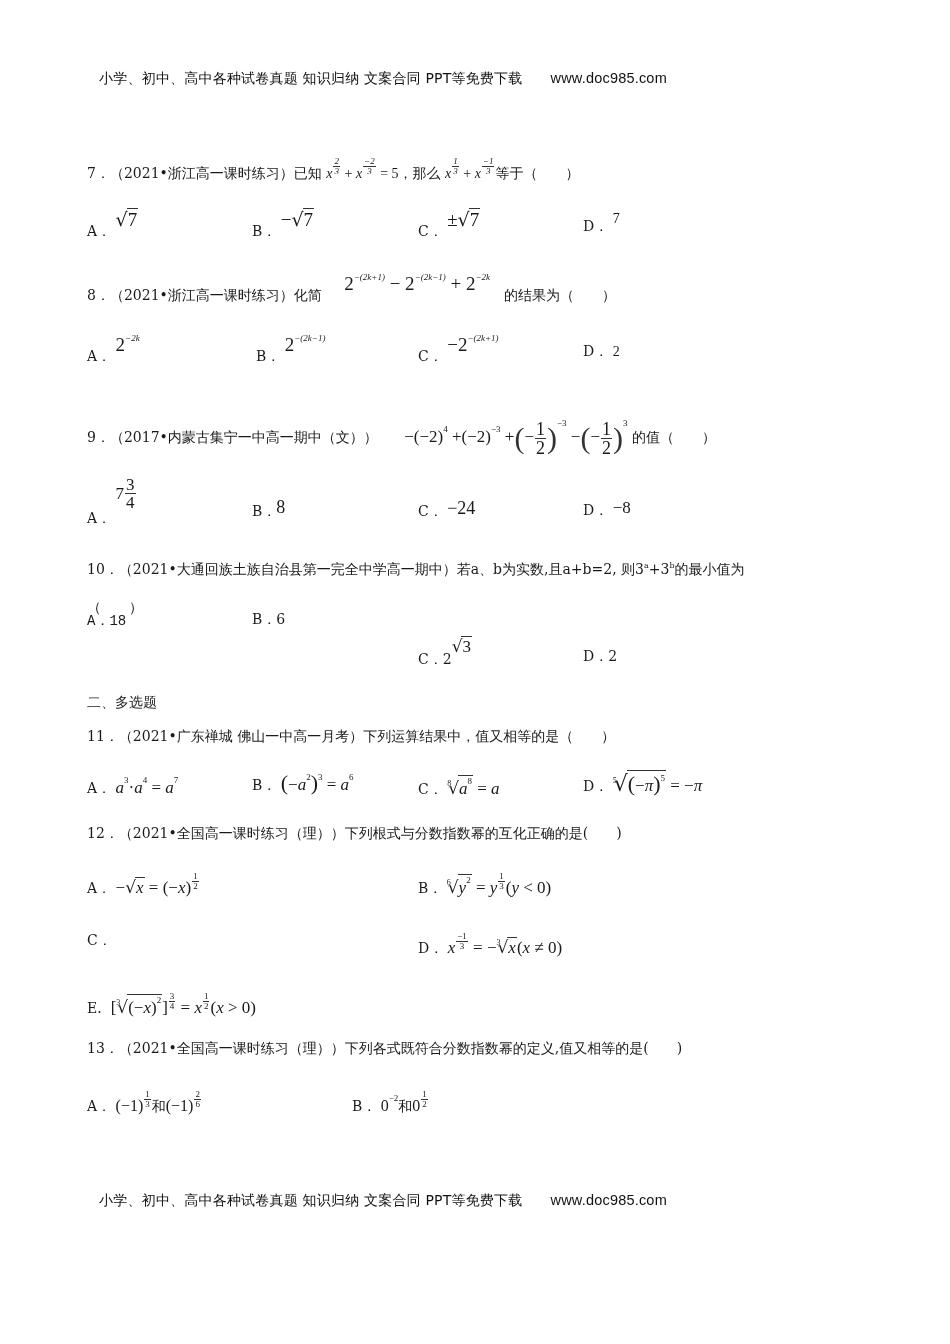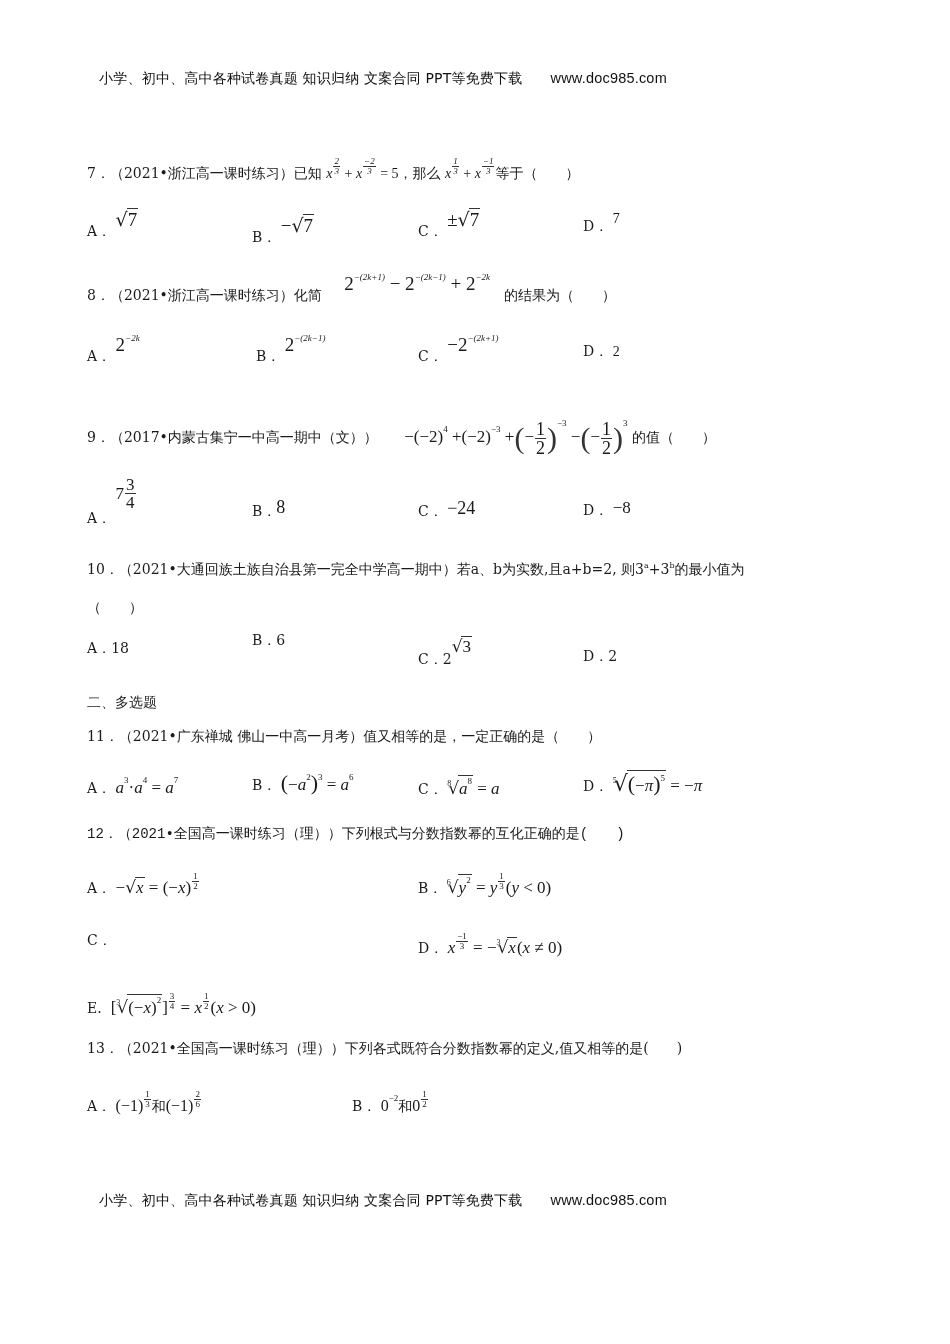--- a/index.html
+++ b/index.html
@@ -42,21 +42,21 @@
       </span><span class="m"> = 5</span></span><span>，那么</span>
   <span class="mi">x<span class="frac small">
         <span class="n">1</span>
         <span>3</span>
       </span><span class="m"> + </span>x<span class="frac small">
         <span class="n">−1</span>
         <span>3</span>
       </span></span><span>等于（　　）</span>
 </div>
 <div class="opt" style="left:87px; top:218px;"><span>A．</span> <span class="mbig" style="position:relative; top:-10px;"><span class="rad">√</span><span class="sqrt">7</span></span></div>
-<div class="opt" style="left:252px; top:224px;"><span>B．</span> <span class="mbig" style="position:relative; top:-10px;">−<span class="rad">√</span><span class="sqrt">7</span></span></div>
+<div class="opt" style="left:252px; top:218px;"><span>B．</span> <span class="mbig" style="position:relative; top:-10px;">−<span class="rad">√</span><span class="sqrt">7</span></span></div>
 <div class="opt" style="left:418px; top:218px;"><span>C．</span> <span class="mbig" style="position:relative; top:-10px;">±<span class="rad">√</span><span class="sqrt">7</span></span></div>
 <div class="opt" style="left:583px; top:218px;"><span>D．</span> <span class="m" style="position:relative; top:-8px;">7</span></div>
 
 <div class="row" style="top:282px;">
   <span>8．</span><span>（2021•浙江高一课时练习）</span><span>化简</span>
   <span class="mbig" style="position:relative; top:-10px; margin-left:18px;">2<sup class="s mi">−(2k+1)</sup> − 2<sup class="s mi">−(2k−1)</sup> + 2<sup class="s mi">−2k</sup></span><span style="margin-left:14px;">的结果为（　　）</span>
 </div>
 <div class="opt" style="left:87px; top:343px;"><span>A．</span> <span class="mbig" style="position:relative; top:-10px;">2<sup class="s mi">−2k</sup></span></div>
 <div class="opt" style="left:256px; top:343px;"><span>B．</span> <span class="mbig" style="position:relative; top:-10px;">2<sup class="s mi">−(2k−1)</sup></span></div>
 <div class="opt" style="left:418px; top:343px;"><span>C．</span> <span class="mbig" style="position:relative; top:-10px;">−2<sup class="s mi">−(2k+1)</sup></span></div>
@@ -81,36 +81,36 @@
       </span></span>
 </div>
 <div class="opt" style="left:252px; top:500px;"><span>B．</span><span class="m" style="font-size:18px; position:relative; top:-3px;">8</span></div>
 <div class="opt" style="left:418px; top:500px;"><span>C．</span> <span class="m" style="font-size:18px; position:relative; top:-2px;">−24</span></div>
 <div class="opt" style="left:583px; top:500px;"><span>D．</span> <span class="m" style="font-size:17px; position:relative; top:-2px;">−8</span></div>
 
 <div class="row" style="top:561px;">
   <span>10．</span><span>（2021•大通回族土族自治县第一完全中学高一期中）</span><span>若a、b为实数,且a+b=2, 则3</span><sup style="font-size:8px;">a</sup><span>+3</span><sup style="font-size:8px;">b</sup><span>的最小值为</span>
 </div>
 <div class="row" style="top:599px;"><span>（　　）</span></div>
-<div class="opt" style="left:87px; top:640px;"><span>A．</span><span>18</span></div>
-<div class="opt" style="left:252px; top:632px;"><span>B．</span><span>6</span></div>
+<div class="opt" style="left:87px; top:612px;font-family:Liberation Mono, monospace;"><span>A．</span><span>18</span></div>
+<div class="opt" style="left:252px; top:611px;"><span>B．</span><span>6</span></div>
 <div class="opt" style="left:418px; top:648px;"><span>C．</span><span>2<span class="m" style="font-size:17px; position:relative; top:-12px;"><span class="rad">√</span><span class="sqrt">3</span></span></span></div>
 <div class="opt" style="left:583px; top:648px;"><span>D．</span><span>2</span></div>
 
 <div class="row" style="top:694px;">二、多选题</div>
 
 <div class="row" style="top:728px;">
-  <span>11．</span><span>（2021•广东禅城 佛山一中高一月考）</span><span>值又相等的是，一定正确的是（　　）</span>
+  <span>11．</span><span>（2021•广东禅城 佛山一中高一月考）</span><span>下列运算结果中，值又相等的是（　　）</span>
 </div>
 <div class="opt" style="left:87px; top:775px;"><span>A．</span> <span class="mi" style="font-size:17px;">a<sup class="s m">3</sup><span class="m">·</span>a<sup class="s m">4</sup><span class="m"> = </span>a<sup class="s m">7</sup></span></div>
 <div class="opt" style="left:252px; top:770px;"><span>B．</span> <span class="m" style="font-size:17px;"><span style="font-size:22px;">(</span>−<span class="mi">a</span><sup class="s">2</sup><span style="font-size:22px;">)</span><sup class="s">3</sup> = <span class="mi">a</span><sup class="s">6</sup></span></div>
 <div class="opt" style="left:418px; top:775px;"><span>C．</span> <span class="m" style="font-size:17px;"><span class="idx">8</span><span class="rad">√</span><span class="sqrt mi">a<sup class="s m">8</sup></span> = <span class="mi">a</span></span></div>
 <div class="opt" style="left:583px; top:770px;"><span>D．</span> <span class="m" style="font-size:17px;"><span class="idx">5</span><span class="rad" style="font-size:22px;">√</span><span class="sqrt"><span style="font-size:22px;">(</span>−<span class="mi">π</span><span style="font-size:22px;">)</span><sup class="s">5</sup></span> = −<span class="mi">π</span></span></div>
 
-<div class="row" style="top:825px;font-family:Liberation Mono, monospace;">
+<div class="row" style="top:825px;">
   <span>12．</span><span>（2021•全国高一课时练习（理））</span><span>下列根式与分数指数幂的互化正确的是(　　)</span>
 </div>
 <div class="opt" style="left:87px; top:872px;"><span>A．</span> <span class="m" style="font-size:17px;">−<span class="rad">√</span><span class="sqrt mi">x</span> = (−<span class="mi">x</span>)<span class="frac small">
         <span class="n">1</span>
         <span>2</span>
       </span></span></div>
 <div class="opt" style="left:418px; top:872px;"><span>B．</span> <span class="m" style="font-size:17px;"><span class="idx">6</span><span class="rad">√</span><span class="sqrt mi">y<sup class="s m">2</sup></span> = <span class="mi">y</span><span class="frac small">
         <span class="n">1</span>
         <span>3</span>
       </span>(<span class="mi">y</span> &lt; 0)</span></div>

